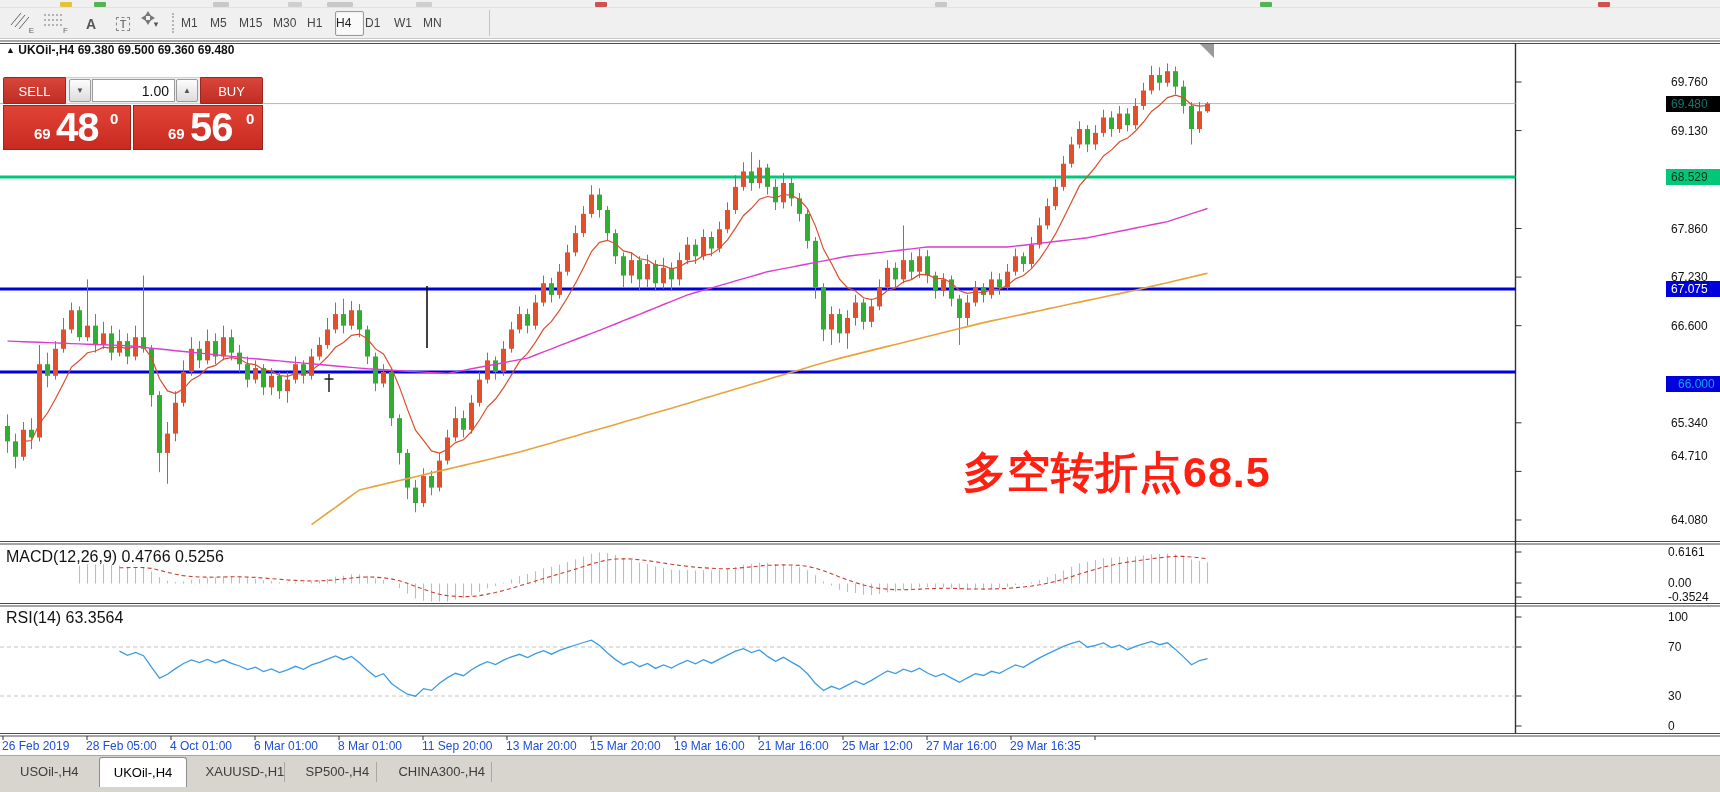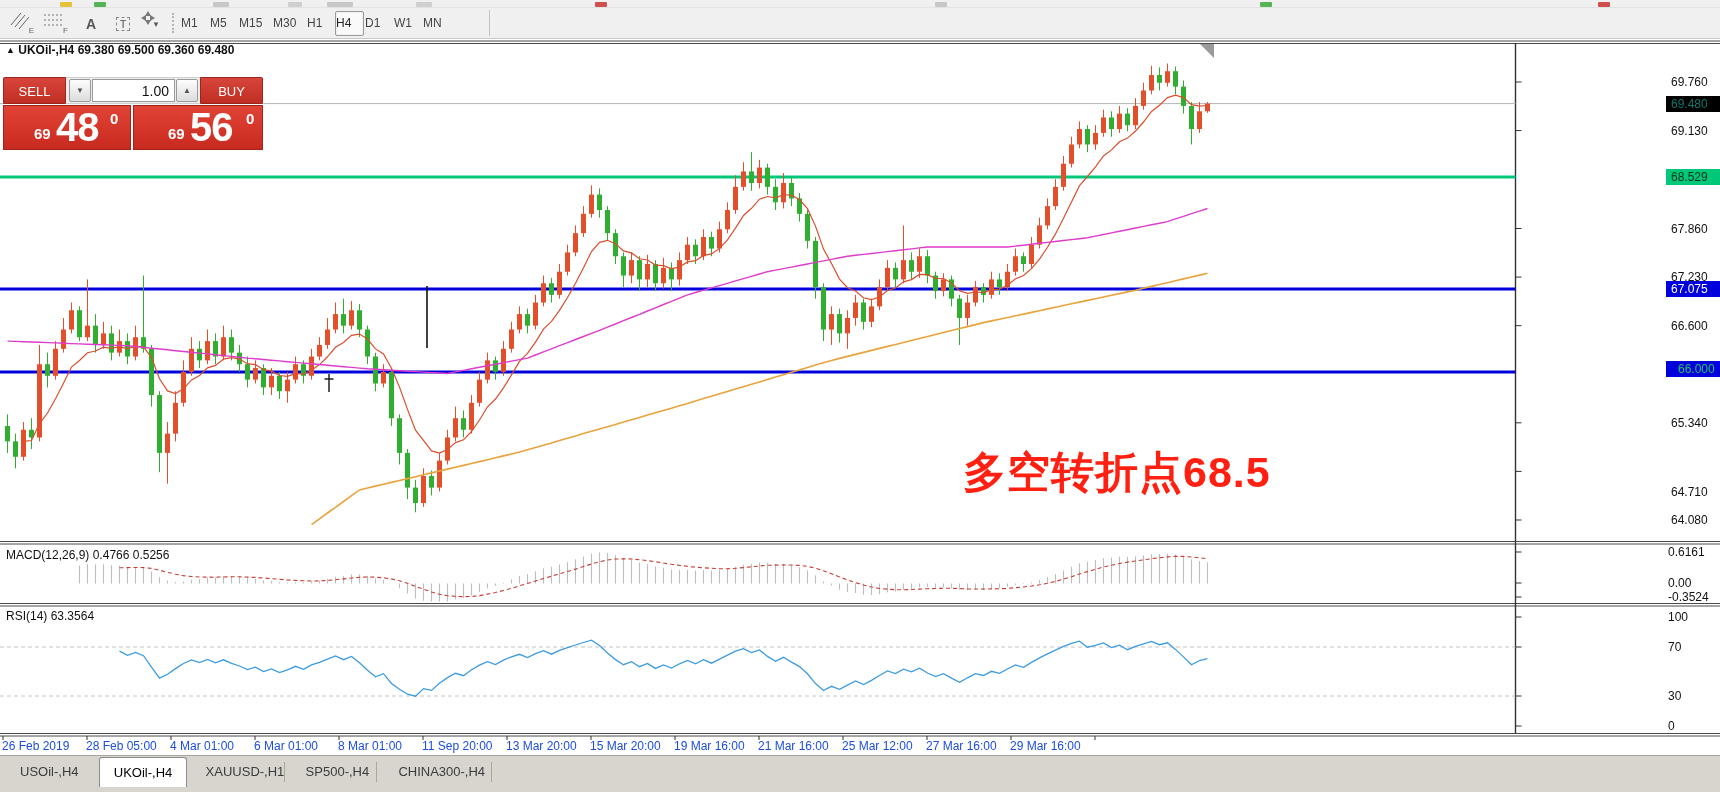--- a/index.html
+++ b/index.html
@@ -44,21 +44,21 @@
   .tile-small{position:absolute;left:30px;bottom:7px;font-size:15px;font-weight:bold;}
   #ask-tile .tile-small{left:34px;}
   .tile-big{position:absolute;left:52px;top:-1px;font-size:40px;font-weight:bold;letter-spacing:-1px;}
   #ask-tile .tile-big{left:56px;}
   .tile-sup{position:absolute;left:106px;top:4px;font-size:15px;font-weight:bold;}
   #ask-tile .tile-sup{left:112px;}
   
   #annotation{left:963px;top:444px;font-size:43px;font-weight:700;color:#ff2012;z-index:4;
               font-family:sans-serif;letter-spacing:1px;white-space:nowrap;}
   
-  .panel-label{font-size:12px;color:#111;z-index:4;}
+  .panel-label{font-size:16px;color:#111;z-index:4;}
   
   .axis-label{position:absolute;left:1671px;font-size:12px;color:#111;z-index:4;}
   .axis-badge{position:absolute;left:1666px;width:54px;height:16px;font-size:12px;line-height:16px;
               padding-left:5px;box-sizing:border-box;z-index:5;}
   .sub-axis-label{position:absolute;left:1668px;font-size:12px;color:#111;z-index:4;}
   
   .time-label{position:absolute;top:739px;font-size:12px;color:#1d4ed8;z-index:4;white-space:nowrap;}
   
   #tab-bar{left:0;top:755px;width:1720px;height:37px;background:#d8d5cf;border-top:1px solid #a9a6a0;z-index:6;}
   .tab{position:absolute;top:3px;height:26px;line-height:26px;padding:0 14px;font-size:13px;color:#3c3c3c;white-space:nowrap;}
@@ -662,51 +662,51 @@
 <div class="abs panel-label" style="left:6px;top:548px;">MACD(12,26,9) 0.4766 0.5256</div>
 <div class="abs panel-label" style="left:6px;top:609px;">RSI(14) 63.3564</div>
 
 <div id="price-axis" class="abs" style="left:0;top:0;">
     <div class="axis-label" style="top: 75px;">69.760</div>
     <div class="axis-label" style="top: 123.579px;">69.130</div>
     <div class="axis-label" style="top: 221.509px;">67.860</div>
     <div class="axis-label" style="top: 270.088px;">67.230</div>
     <div class="axis-label" style="top: 318.668px;">66.600</div>
     <div class="axis-label" style="top: 415.826px;">65.340</div>
-    <div class="axis-label" style="top: 485px;">64.710</div>
+    <div class="axis-label" style="top: 449px;">64.710</div>
     <div class="axis-label" style="top: 512.985px;">64.080</div>
     <div class="axis-badge" style="top: 95.5908px; background: rgb(0, 0, 0); color: #0f766e;">69.480</div>
     <div class="axis-badge" style="top: 168.922px; background: rgb(0, 200, 120); color: rgb(0, 50, 28);">68.529</div>
     <div class="axis-badge" style="top: 281.04px; background: rgb(0, 0, 220); color: rgb(255, 255, 255);">67.075</div>
-    <div class="axis-badge" style="top: 361px; background: rgb(0, 0, 220); color: #22c55e; padding-left: 12px;">66.000</div>
+    <div class="axis-badge" style="top: 376px; background: rgb(0, 0, 220); color: #0ea5e9; padding-left: 12px;">66.000</div>
   </div>
 <div id="sub-axis" class="abs" style="left:0;top:0;">
     <div class="sub-axis-label" style="top: 545px;">0.6161</div>
     <div class="sub-axis-label" style="top: 576px;">0.00</div>
     <div class="sub-axis-label" style="top: 590px;">-0.3524</div>
     <div class="sub-axis-label" style="top: 610px;">100</div>
     <div class="sub-axis-label" style="top: 640px;">70</div>
     <div class="sub-axis-label" style="top: 689px;">30</div>
     <div class="sub-axis-label" style="top: 719px;">0</div>
   </div>
 
 <div id="time-axis" class="abs" style="left:0;top:0;">
     <div class="time-label" style="left: 2px;">26 Feb 2019</div>
     <div class="time-label" style="left: 86px;">28 Feb 05:00</div>
-    <div class="time-label" style="left: 170px;">4 Mar 01:00</div>
+    <div class="time-label" style="left: 170px;">4 Oct 01:00</div>
     <div class="time-label" style="left: 254px;">6 Mar 01:00</div>
     <div class="time-label" style="left: 338px;">8 Mar 01:00</div>
     <div class="time-label" style="left: 422px;">11 Sep 20:00</div>
     <div class="time-label" style="left: 506px;">13 Mar 20:00</div>
     <div class="time-label" style="left: 590px;">15 Mar 20:00</div>
     <div class="time-label" style="left: 674px;">19 Mar 16:00</div>
     <div class="time-label" style="left: 758px;">21 Mar 16:00</div>
     <div class="time-label" style="left: 842px;">25 Mar 12:00</div>
     <div class="time-label" style="left: 926px;">27 Mar 16:00</div>
-    <div class="time-label" style="left: 1010px;">29 Mar 16:00</div>
+    <div class="time-label" style="left: 1010px;">29 Mar 16:35</div>
     <div class="time-label" style="left: 1094px; margin-top: 36px;">2 Apr 12:00</div>
   </div>
 
 <div id="tab-bar" class="abs">
     <div class="tab" style="left: 6px;">USOil-,H4</div>
     <div class="tab active" style="left: 98.8px;">UKOil-,H4</div>
     <div class="tab-sep" style="left: 183.6px;"></div>
     <div class="tab" style="left: 191.6px;">XAUUSD-,H1</div>
     <div class="tab-sep" style="left: 283.6px;"></div>
     <div class="tab" style="left: 291.6px;">SP500-,H4</div>

